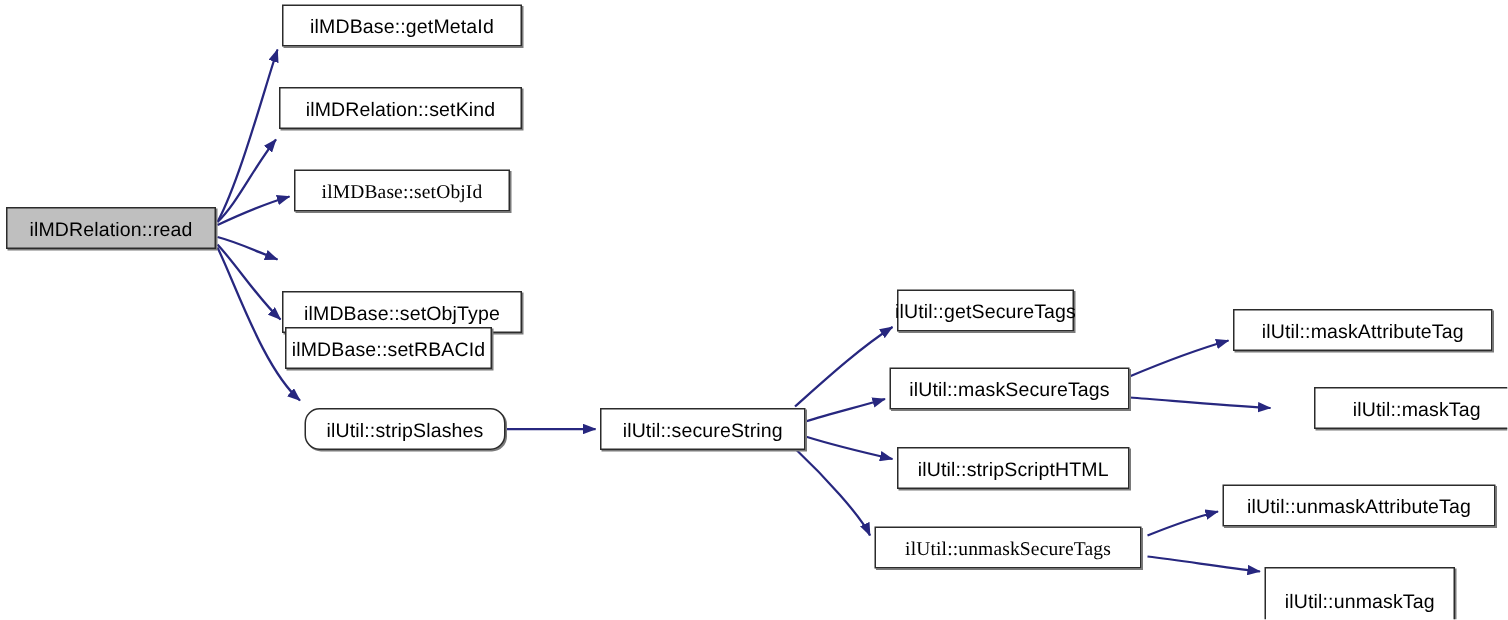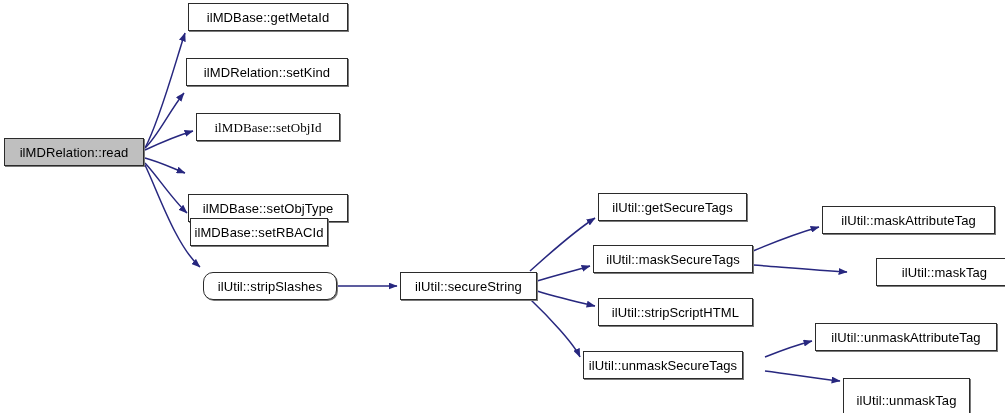--- a/index.html
+++ b/index.html
@@ -92,30 +92,30 @@
       </div>
       <div class="node" style="left: 190px; top: 218px; width: 138px; height: 28px;">
         <span class="node-label">ilMDBase::setRBACId</span>
       </div>
       <div class="node" style="left: 203px; top: 272px; width: 134px; height: 28px; border-radius: 10px;">
         <span class="node-label">ilUtil::stripSlashes</span>
       </div>
       <div class="node" style="left: 400px; top: 272px; width: 137px; height: 28px;">
         <span class="node-label">ilUtil::secureString</span>
       </div>
-      <div class="node" style="left: 598px; top: 193px; width: 149px; height: 28px;">
+      <div class="node" style="left: 598px; top: 193px; width: 118px; height: 28px;">
         <span class="node-label">ilUtil::getSecureTags</span>
       </div>
       <div class="node" style="left: 593px; top: 245px; width: 160px; height: 28px;">
         <span class="node-label">ilUtil::maskSecureTags</span>
       </div>
       <div class="node" style="left: 598px; top: 298px; width: 155px; height: 28px;">
         <span class="node-label">ilUtil::stripScriptHTML</span>
       </div>
-      <div class="node" style="left: 583px; top: 351px; width: 160px; height: 28px;">
+      <div class="node" style="left: 583px; top: 351px; width: 178px; height: 28px; font-family: Liberation Serif, serif;">
         <span class="node-label">ilUtil::unmaskSecureTags</span>
       </div>
       <div class="node" style="left: 822px; top: 206px; width: 173px; height: 28px;">
         <span class="node-label">ilUtil::maskAttributeTag</span>
       </div>
       <div class="node" style="left: 850px; top: 258px; width: 137px; height: 28px; margin-left: 26px;">
         <span class="node-label">ilUtil::maskTag</span>
       </div>
       <div class="node" style="left: 815px; top: 323px; width: 182px; height: 28px;">
         <span class="node-label">ilUtil::unmaskAttributeTag</span>

